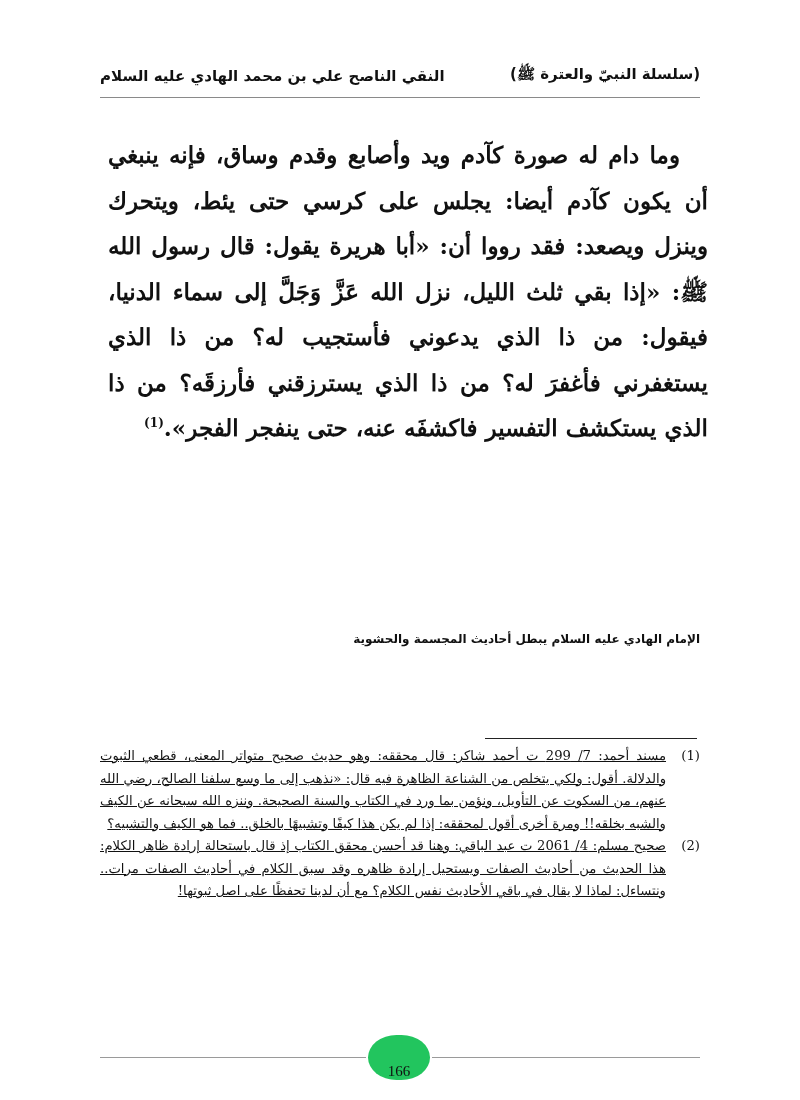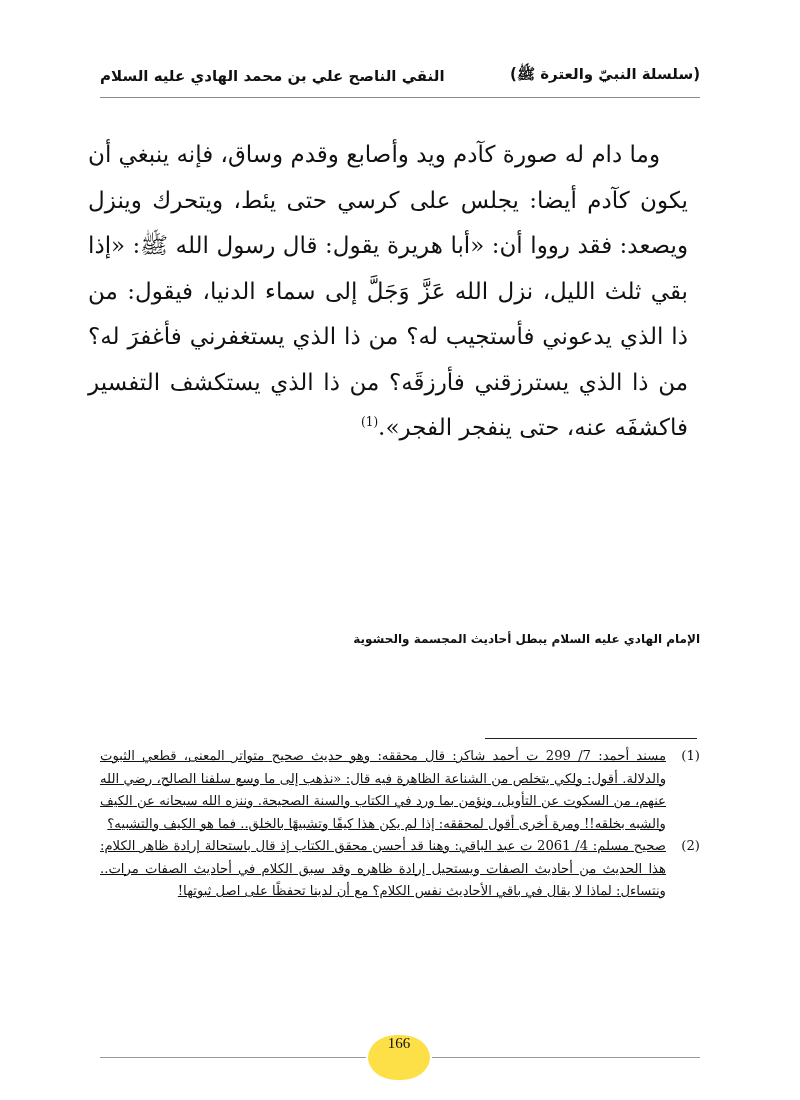--- a/index.html
+++ b/index.html
@@ -1,35 +1,35 @@
 <!DOCTYPE html>
 <html><head>
 <meta charset="utf-8">
 <style>
   html, body { margin: 0; padding: 0; background: #ffffff; }
   body { width: 800px; height: 1100px; position: relative; overflow: hidden; color: #111; }
   .page { position: absolute; left: 0; top: 0; width: 800px; height: 1100px; direction: rtl; }
   .header { position: absolute; top: 60px; left: 100px; width: 600px; height: 32px; display: flex; justify-content: space-between; align-items: center; font-family: "DejaVu Sans", sans-serif; font-weight: bold; font-size: 15px; }
   .header-rule { position: absolute; top: 97px; left: 100px; width: 600px; height: 0; border-top: 1.5px solid #8a8a8a; }
-  .body-text { position: absolute; left: 88px; width: 600px; font-family: "DejaVu Serif", serif; font-size: 23px; line-height: 45.5px; text-align: justify; text-align-last: right; }
+  .body-text { position: absolute; left: 108px; width: 600px; font-family: "DejaVu Serif", serif; font-size: 23px; line-height: 45.5px; text-align: justify; text-align-last: right; font-weight: bold; }
   .p1 { top: 132px; }
   .p1 .indent, .p2 .indent, .p3 .indent { display: inline-block; width: 28px; }
   .p2 { top: 485px; }
   .section-title { position: absolute; top: 632px; left: 100px; width: 600px; font-family: "DejaVu Sans", sans-serif; font-weight: bold; font-size: 12px; text-align: right; }
   .p3 { top: 682px; }
   sup.fn { font-size: 12px; vertical-align: 9px; line-height: 0; }
   .fn-rule { position: absolute; top: 738px; left: 485px; width: 212px; border-top: 1.5px solid #222; }
   .footnotes { position: absolute; top: 745px; left: 100px; width: 600px; font-family: "DejaVu Serif", serif; font-size: 13.2px; line-height: 22.5px; }
   .fn-item { display: flex; flex-direction: row; margin-bottom: 0; }
   .fn-num { flex: 0 0 34px; text-align: right; }
   .fn-text { flex: 1; text-align: justify; text-align-last: right; text-decoration: underline; }
   .fn-2 { margin-top: 0px; }
   .footer-line-r { position: absolute; top: 1057px; left: 432px; width: 268px; border-top: 1.5px solid #9a9a9a; }
   .footer-line-l { position: absolute; top: 1057px; left: 100px; width: 266px; border-top: 1.5px solid #9a9a9a; }
-  .page-num { position: absolute; top: 1035px; left: 368px; width: 62px; height: 45px; background: #fde047; border-radius: 46% 46% 46% 46% / 50% 50% 50% 50%; transform: rotate(0deg); display: flex; align-items: flex-start; justify-content: center; font-family: "Liberation Serif", serif; font-size: 15px; color: #111; direction: ltr; }
+  .page-num { position: absolute; top: 1035px; left: 368px; width: 62px; height: 45px; background: #22c55e; border-radius: 46% 46% 46% 46% / 50% 50% 50% 50%; transform: rotate(0deg); display: flex; align-items: flex-end; justify-content: center; font-family: "Liberation Serif", serif; font-size: 15px; color: #111; direction: ltr; }
 </style>
 </head>
 <body>
 
 <div class="page">
 
   <div class="header">
     <span>(سلسلة النبيّ والعترة ﷺ)</span>
     <span>النقي الناصح علي بن محمد الهادي عليه السلام</span>
   </div>

